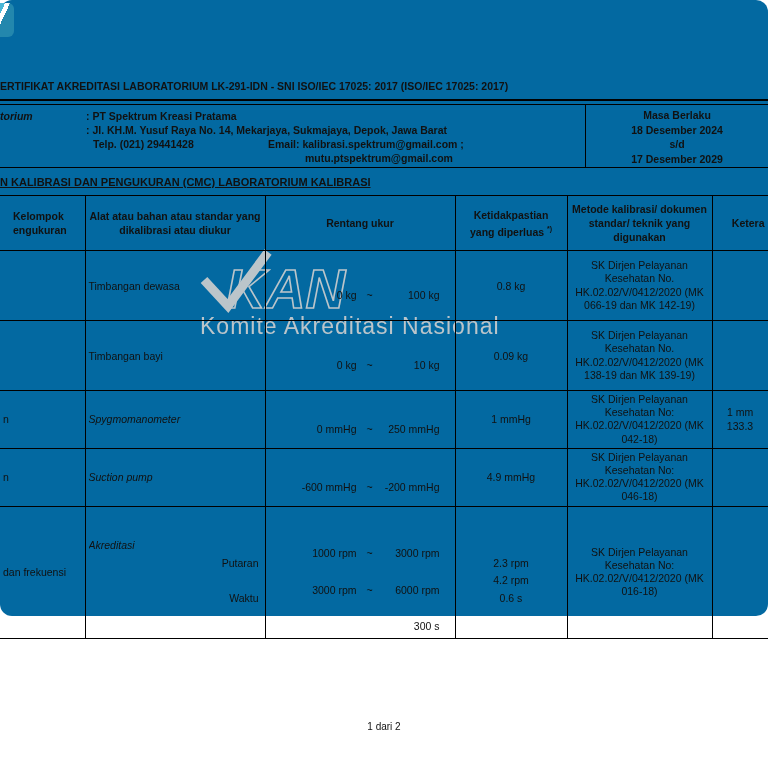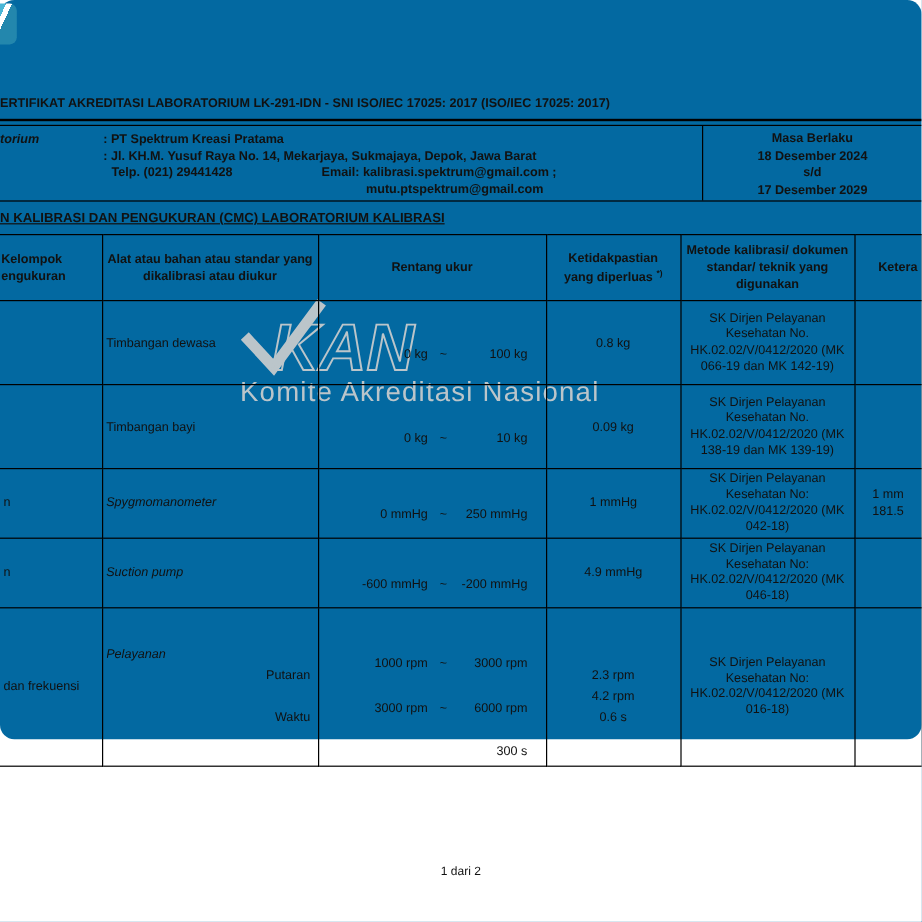--- a/index.html
+++ b/index.html
@@ -30,21 +30,21 @@
   .section-title { position:absolute; left:0; top:176px; font-size:11px; font-weight:700;
                    text-decoration:underline; white-space:nowrap; }
 
   .watermark { position:absolute; left:192px; top:246px; opacity:.9; pointer-events:none; }
 
   table.cmc { position:absolute; left:0; top:195px; width:768px; border-collapse:collapse;
               table-layout:fixed; font-size:10.5px; background:transparent; }
   .cmc th, .cmc td { border:1px solid #000; vertical-align:middle; padding:2px 3px; background:transparent; }
   .cmc th:first-child, .cmc td:first-child { border-left:none; }
   .cmc thead th { font-weight:700; text-align:center; line-height:14px; height:55px; }
-  .cmc thead th.h-group   { text-align:left; padding-left:1px; }
+  .cmc thead th.h-group   { text-align:left; padding-left:13px; }
   .cmc thead th.h-remarks { text-align:right; padding-left:0; }
   sup { font-size:7px; }
 
   .c-group  { text-align:left; vertical-align:top; padding:4px 1px 0 1px; }
   .c-alat   { text-align:left; padding-left:5px; }
   .c-unc    { text-align:center; }
   .c-method { text-align:center; line-height:13.2px; padding:2px 5px; }
   .c-remarks{ text-align:center; padding-left:5px; line-height:14px; }
   .it { font-style:italic; }
 
@@ -158,41 +158,41 @@
           <div class="range-flex">
             <span class="r-from">0 mmHg</span>
             <span class="r-tilde">~</span>
             <span class="r-to">250 mmHg</span>
           </div>
         </td>
         <td class="c-unc">1 mmHg</td>
         <td class="c-method">SK Dirjen Pelayanan Kesehatan No: HK.02.02/V/0412/2020 (MK 042-18)</td>
         <td class="c-remarks">
           <div>1 mm</div>
-          <div>181.5</div>
+          <div>133.3</div>
         </td>
       </tr>
       <tr class="h57">
         <td class="c-group">n</td>
         <td class="c-alat it">Suction pump</td>
         <td class="c-range">
           <div class="range-flex">
             <span class="r-from">-600 mmHg</span>
             <span class="r-tilde">~</span>
             <span class="r-to">-200 mmHg</span>
           </div>
         </td>
         <td class="c-unc">4.9 mmHg</td>
         <td class="c-method">SK Dirjen Pelayanan Kesehatan No: HK.02.02/V/0412/2020 (MK 046-18)</td>
         <td class="c-remarks"></td>
       </tr>
       <tr class="r5">
         <td class="c-group">dan frekuensi</td>
         <td class="c-alat top">
-          <div class="line it">Pelayanan</div>
+          <div class="line it">Akreditasi</div>
           <div class="line right">Putaran</div>
           <div class="line right"></div>
           <div class="line right">Waktu</div>
         </td>
         <td class="c-range top">
           <div class="line"></div>
           <div class="line range-flex">
             <span class="r-from">1000 rpm</span>
             <span class="r-tilde">~</span>
             <span class="r-to">3000 rpm</span>

